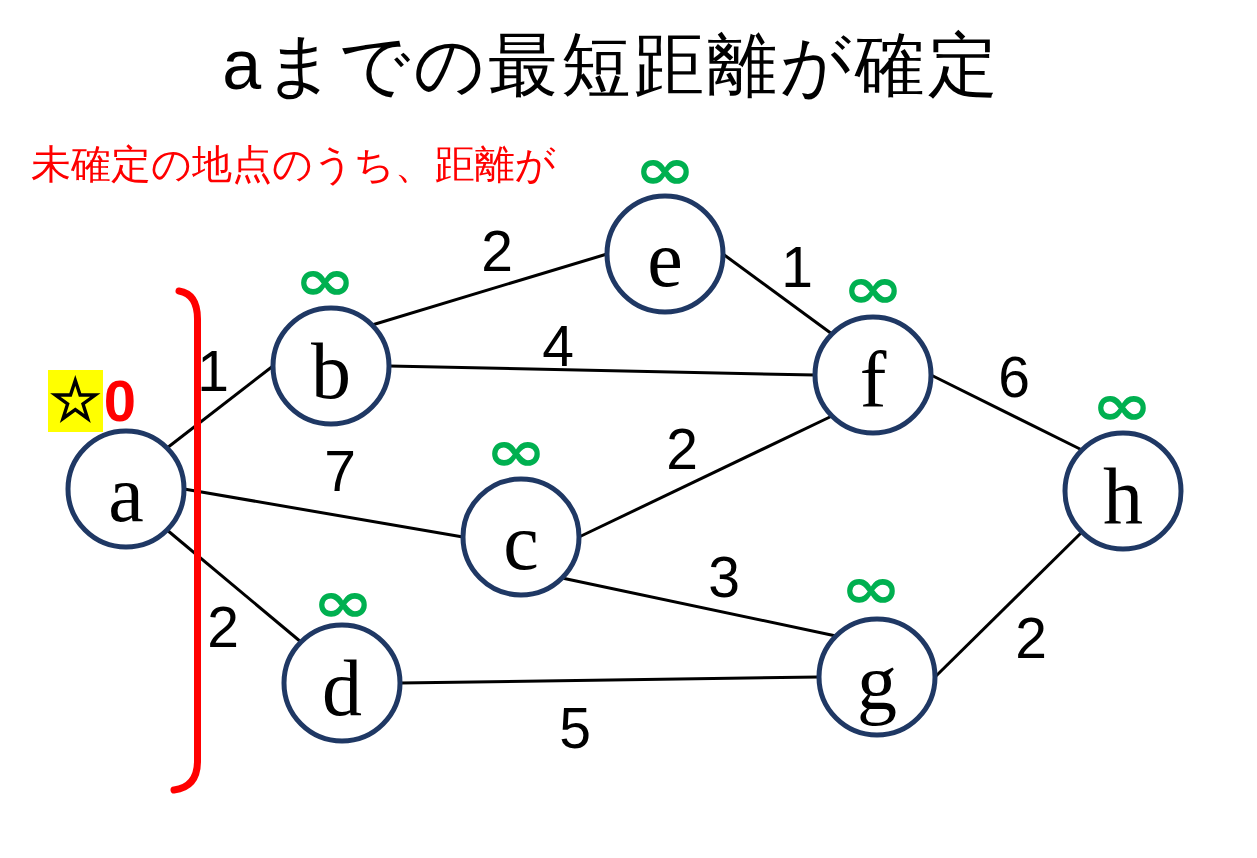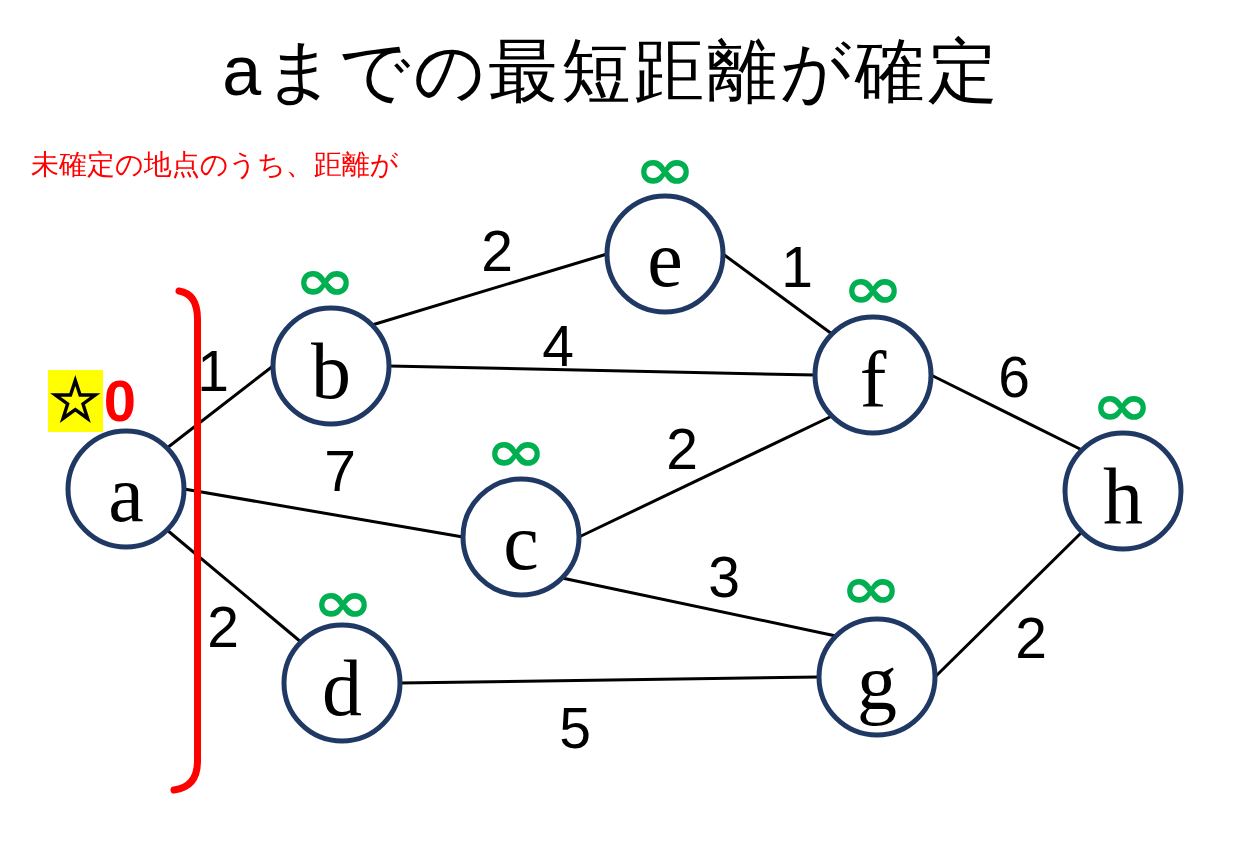--- a/index.html
+++ b/index.html
@@ -15,35 +15,35 @@
   }
   .canvas {
     position: relative;
     width: 1257px;
     height: 858px;
     background: #ffffff;
   }
   .slide-title {
     position: absolute;
     left: 0;
-    top: 26px;
+    top: 20px;
     width: 1223px;
     text-align: center;
     font-size: 70px;
     letter-spacing: 3px;
     line-height: 90px;
     color: #000000;
     font-family: "Liberation Sans", sans-serif;
     white-space: nowrap;
   }
   .annotation {
     position: absolute;
     left: 31px;
     top: 143px;
-    font-size: 28px;
+    font-size: 40px;
     line-height: 43px;
     color: #ff0000;
     font-family: "Liberation Sans", sans-serif;
     white-space: nowrap;
   }
   svg.graph {
     position: absolute;
     left: 0;
     top: 0;
     width: 1257px;

